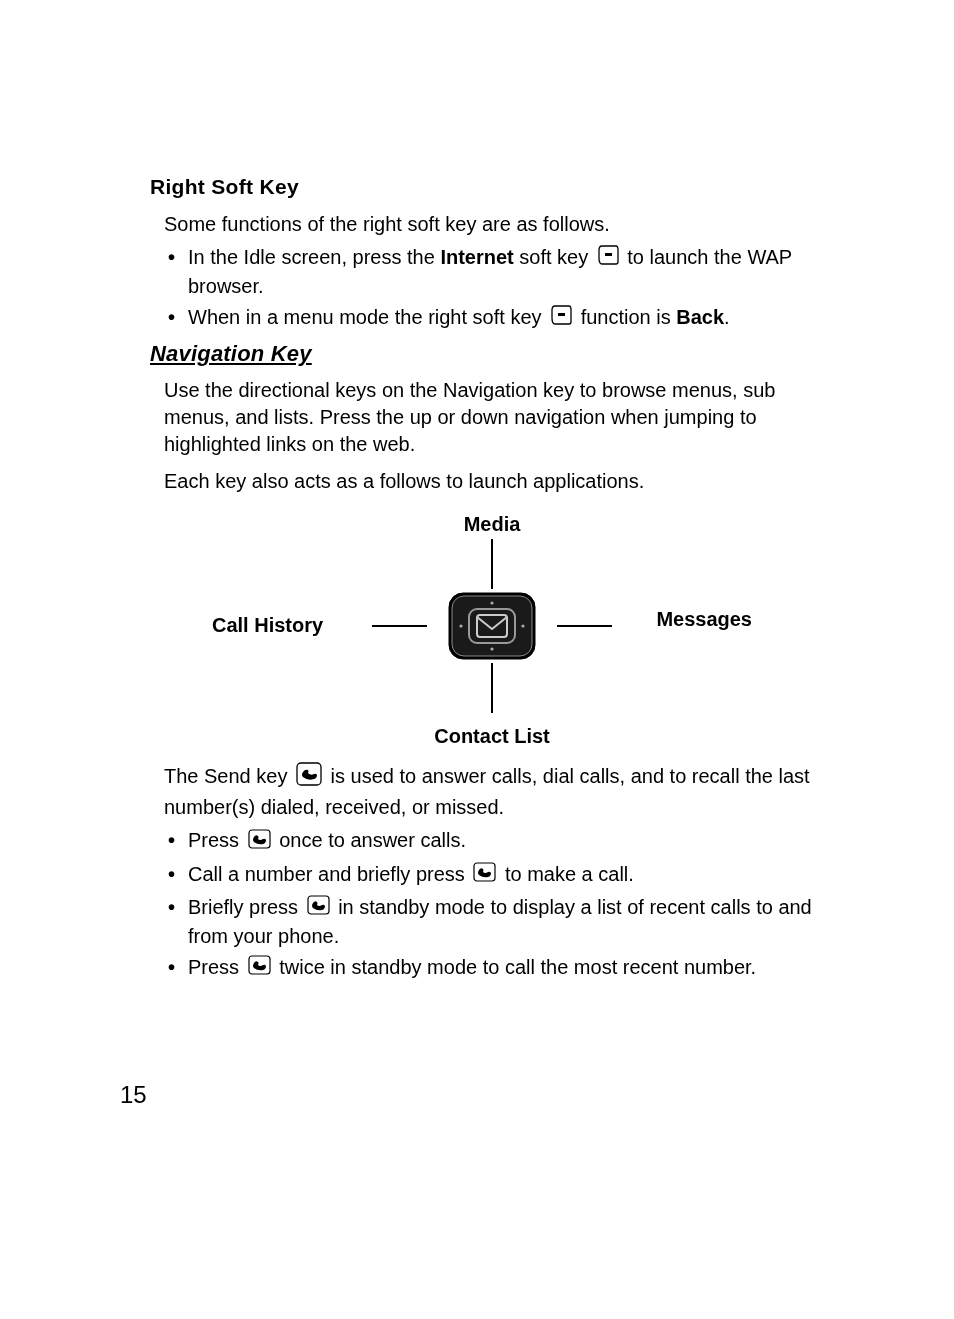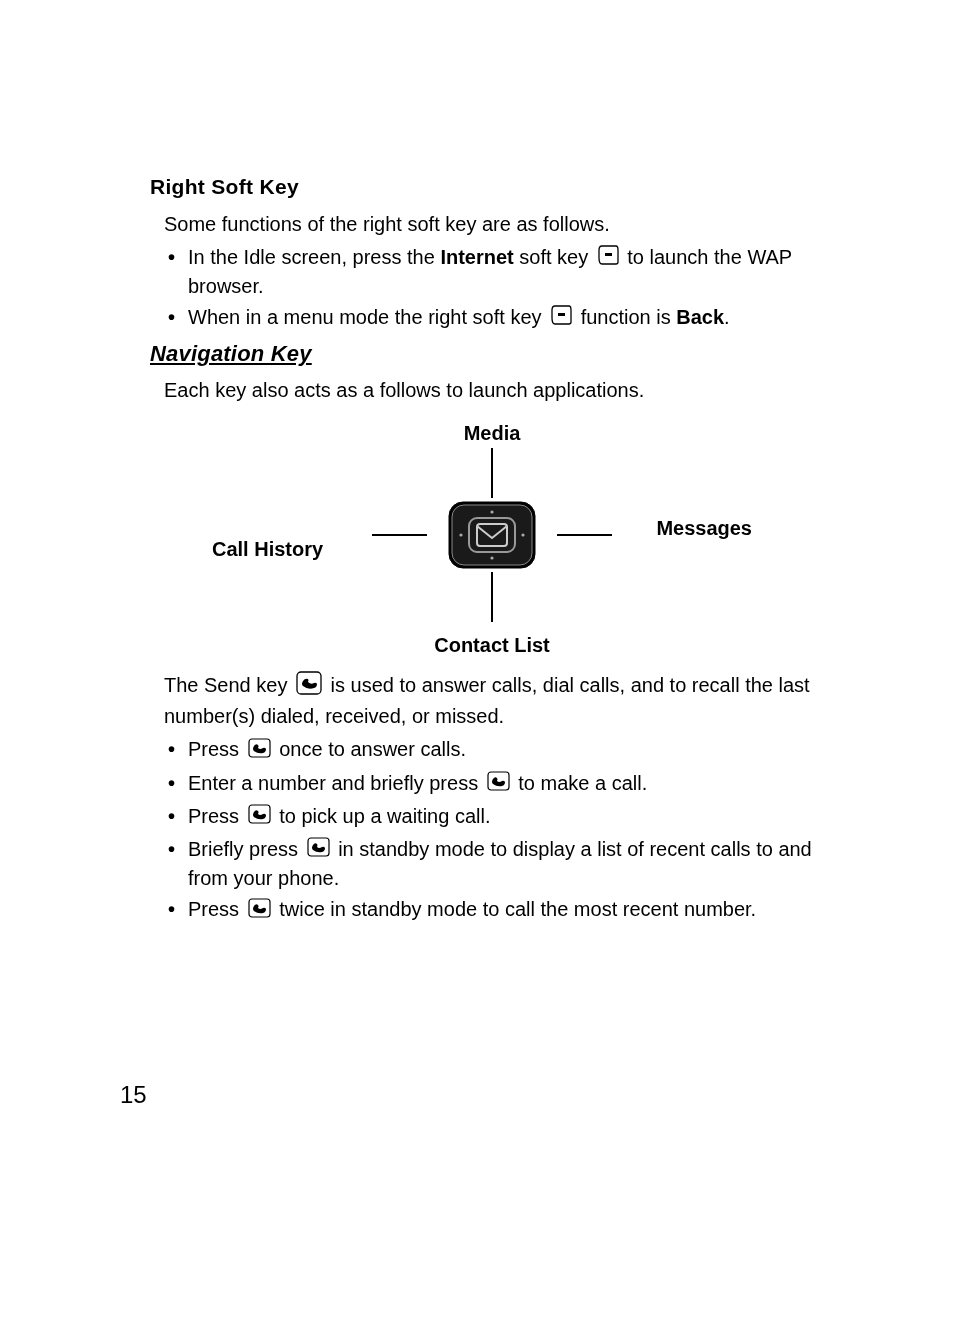--- a/index.html
+++ b/index.html
@@ -81,21 +81,21 @@
     }
     .nav-label {
       position: absolute;
       font-size: 20px;
       font-family: Arial, 'Segoe UI', sans-serif;
       color: #000;
       white-space: nowrap;
       font-weight: bold;
     }
     .nav-label.top { top: 0; left: 50%; transform: translateX(-50%); }
-    .nav-label.left { top: 116px; left: 20px; text-align: right; }
+    .nav-label.left { top: 101px; left: 20px; text-align: right; }
     .nav-label.right { top: 95px; right: 40px; text-align: left; }
     .nav-label.bottom { bottom: -5px; left: 50%; transform: translateX(-50%); }
 
     .nav-line-v-top {
       position: absolute;
       top: 26px;
       left: 50%;
       transform: translateX(-50%);
       width: 2px;
       height: 50px;
@@ -158,20 +158,21 @@
     </li>
     <li>
       <span>When in a menu mode the right soft key </span><span class="softkey-icon"><svg width="24" height="22" viewBox="0 0 24 22">
             <path d="M6 2 L20 2 Q22 2 22 6 L22 18 Q22 20 20 20 L6 20 Q3 20 3 14 Q3 8 3 6 Q3 2 6 2 Z" fill="none" stroke="#000" stroke-width="1.3"></path>
             <rect x="9" y="9" width="7" height="3" fill="#000"></rect>
           </svg></span><span> function is </span><span class="bold-inline">Back</span><span>.</span>
     </li>
   </ul>
 
   <div class="h-italic">Navigation Key</div>
+  <p class="body-text">Use the directional keys on the Navigation key to browse menus, sub menus, and lists. Press the up or down navigation when jumping to highlighted links on the web.</p>
   <p class="body-text" style="margin-top:10px;">Each key also acts as a follows to launch applications.</p>
 
   <div class="nav-diagram">
     <div class="nav-label top">Media</div>
     <div class="nav-label left">Call History</div>
     <div class="nav-label right">Messages</div>
     <div class="nav-label bottom">Contact List</div>
     <div class="nav-line-v-top"></div>
     <div class="nav-line-v-bottom"></div>
     <div class="nav-line-h-left"></div>
@@ -201,40 +202,34 @@
         </svg></span><span> is used to answer calls, dial calls, and to recall the last number(s) dialed, received, or missed.</span>
   </p>
   <ul class="body-list">
     <li>
       <span>Press </span><span class="sendkey-icon"><svg width="25" height="22" viewBox="0 0 25 22">
             <rect x="2" y="2" width="21" height="18" rx="3" ry="3" fill="none" stroke="#000" stroke-width="1.2"></rect>
             <path d="M7 14 Q5 12 7 9 Q9 6 11 8 Q12 9 11 11 Q13 13 16 11 Q18 10 19 12 Q19 15 16 16 Q11 17 7 14 Z" fill="#000"></path>
           </svg></span><span> once to answer calls.</span>
     </li>
     <li>
-      <span>Enter a number and briefly press </span><span class="sendkey-icon"><svg width="25" height="22" viewBox="0 0 25 22">
+      <span>Call a number and briefly press </span><span class="sendkey-icon"><svg width="25" height="22" viewBox="0 0 25 22">
             <rect x="2" y="2" width="21" height="18" rx="3" ry="3" fill="none" stroke="#000" stroke-width="1.2"></rect>
             <path d="M7 14 Q5 12 7 9 Q9 6 11 8 Q12 9 11 11 Q13 13 16 11 Q18 10 19 12 Q19 15 16 16 Q11 17 7 14 Z" fill="#000"></path>
           </svg></span><span> to make a call.</span>
     </li>
     <li>
+      <span>Briefly press </span><span class="sendkey-icon"><svg width="25" height="22" viewBox="0 0 25 22">
+            <rect x="2" y="2" width="21" height="18" rx="3" ry="3" fill="none" stroke="#000" stroke-width="1.2"></rect>
+            <path d="M7 14 Q5 12 7 9 Q9 6 11 8 Q12 9 11 11 Q13 13 16 11 Q18 10 19 12 Q19 15 16 16 Q11 17 7 14 Z" fill="#000"></path>
+          </svg></span><span> in standby mode to display a list of recent calls to and from your phone.</span>
+    </li>
+    <li>
       <span>Press </span><span class="sendkey-icon"><svg width="25" height="22" viewBox="0 0 25 22">
             <rect x="2" y="2" width="21" height="18" rx="3" ry="3" fill="none" stroke="#000" stroke-width="1.2"></rect>
             <path d="M7 14 Q5 12 7 9 Q9 6 11 8 Q12 9 11 11 Q13 13 16 11 Q18 10 19 12 Q19 15 16 16 Q11 17 7 14 Z" fill="#000"></path>
-          </svg></span><span> to pick up a waiting call.</span>
-    </li>
-    <li>
-      <span>Briefly press </span><span class="sendkey-icon"><svg width="25" height="22" viewBox="0 0 25 22">
-            <rect x="2" y="2" width="21" height="18" rx="3" ry="3" fill="none" stroke="#000" stroke-width="1.2"></rect>
-            <path d="M7 14 Q5 12 7 9 Q9 6 11 8 Q12 9 11 11 Q13 13 16 11 Q18 10 19 12 Q19 15 16 16 Q11 17 7 14 Z" fill="#000"></path>
-          </svg></span><span> in standby mode to display a list of recent calls to and from your phone.</span>
-    </li>
-    <li>
-      <span>Press </span><span class="sendkey-icon"><svg width="25" height="22" viewBox="0 0 25 22">
-            <rect x="2" y="2" width="21" height="18" rx="3" ry="3" fill="none" stroke="#000" stroke-width="1.2"></rect>
-            <path d="M7 14 Q5 12 7 9 Q9 6 11 8 Q12 9 11 11 Q13 13 16 11 Q18 10 19 12 Q19 15 16 16 Q11 17 7 14 Z" fill="#000"></path>
           </svg></span><span> twice in standby mode to call the most recent number.</span>
     </li>
   </ul>
 
 </div>
 
 <div class="page-number">15</div>
 
 </body></html>

